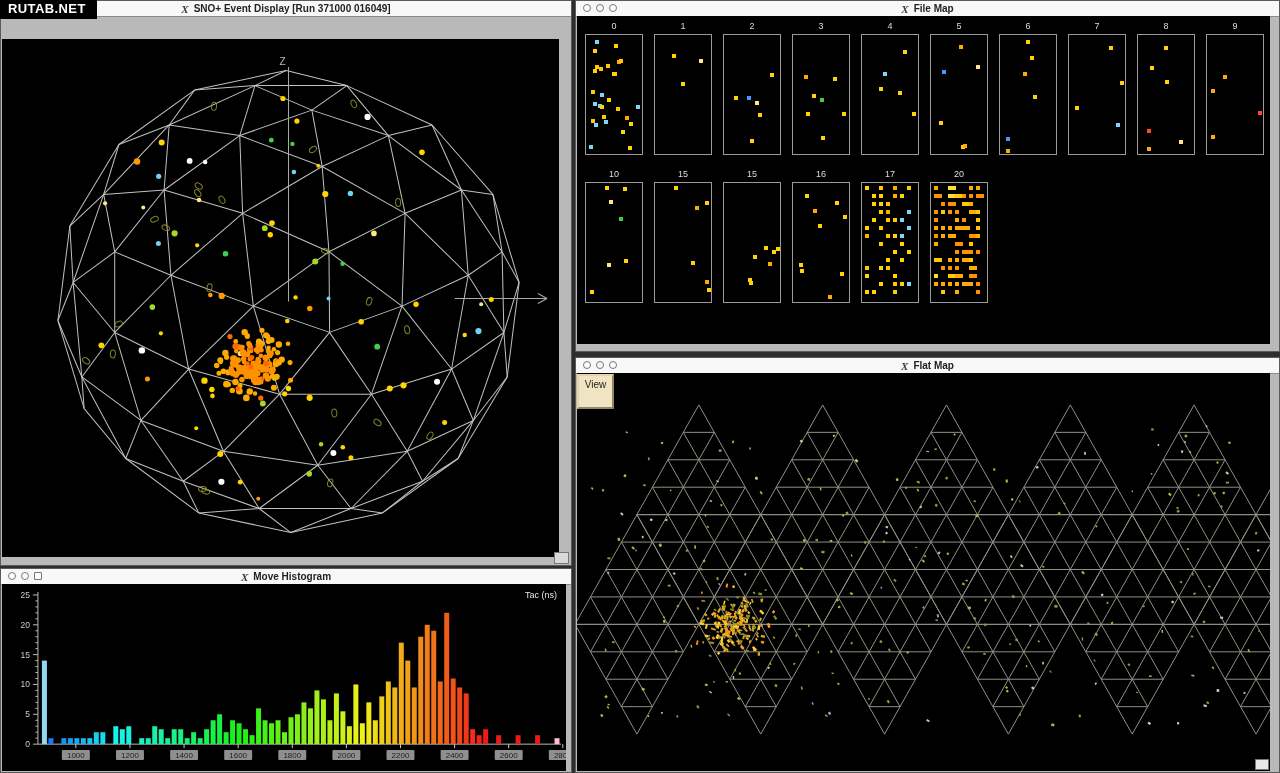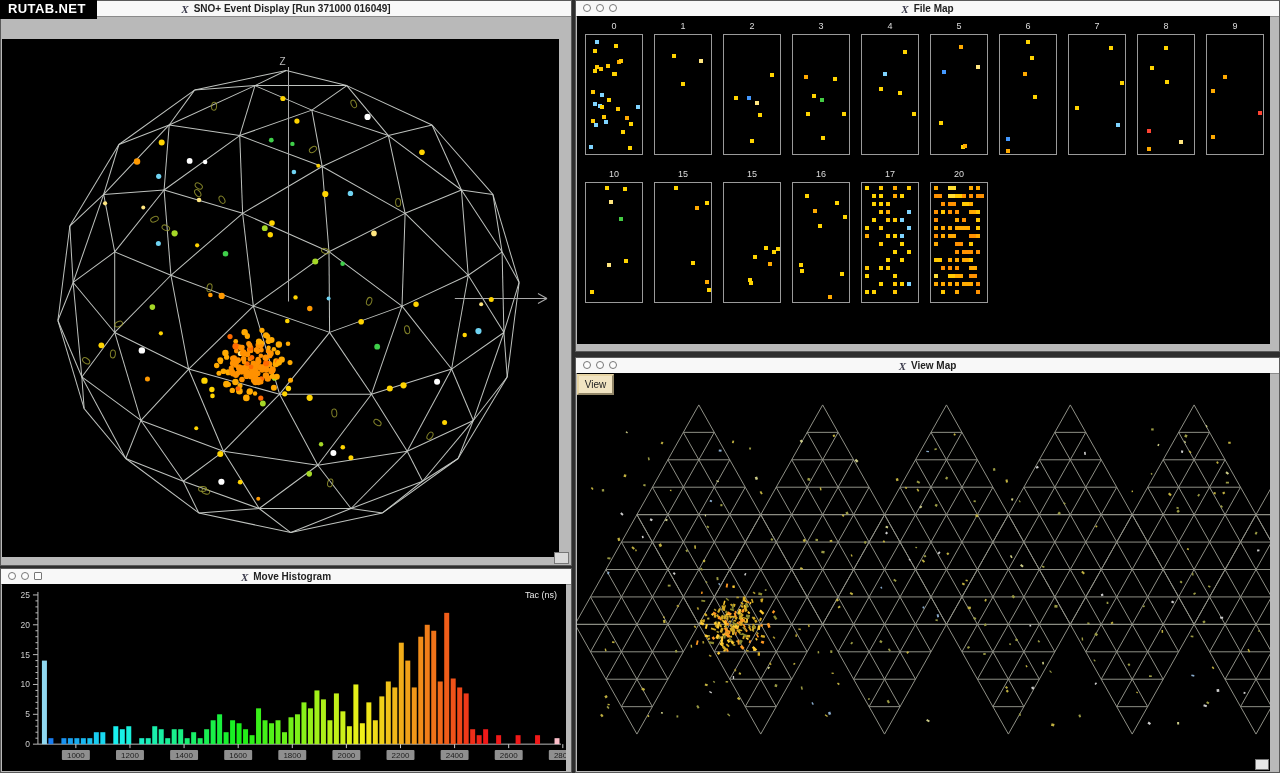--- a/index.html
+++ b/index.html
@@ -24,21 +24,21 @@
   #win-crate{left:575px;top:0;width:705px;height:352px;}
   #win-crate .canvas{left:1px;top:15px;right:9px;bottom:7px;}
   .crate-row{display:flex;gap:11px;padding:0 8px;}
   .crate-cell{width:58px;}
   .crate-label{height:13px;text-align:center;color:#ddd;font-size:9px;margin-top:5px;}
   .crate-panel{position:relative;width:58px;height:121px;border:1px solid #9a9a9a;box-sizing:border-box;background:#000;}
   .cdot{position:absolute;}
   
   #win-flat{left:575px;top:357px;width:705px;height:416px;}
   #win-flat .canvas{left:1px;top:15px;right:9px;bottom:1px;}
-  #view-btn{position:absolute;left:1px;top:16px;width:37px;height:21px;background:#f1e4c2;
+  #view-btn{position:absolute;left:1px;top:16px;width:37px;height:35px;background:#f1e4c2;
     border:2px outset #e6d4a4;font-size:10px;color:#222;text-align:center;line-height:17px;z-index:5;box-sizing:border-box;}
   #flat-resize{position:absolute;right:10px;bottom:2px;width:12px;height:9px;background:#e8e8e8;border:1px solid #777;z-index:6;}
   
   #win-hist{left:0;top:568px;width:572px;height:205px;}
   #win-hist .canvas{left:1px;top:15px;right:5px;bottom:1px;}
   
   #badge{position:absolute;left:0;top:0;background:#000;color:#fff;font-weight:bold;font-size:13px;
     letter-spacing:.4px;padding:1px 11px 2px 8px;z-index:50;height:16px;line-height:15px;}
   
   #ev-corner{position:absolute;right:2px;bottom:1px;width:13px;height:10px;background:#d9d9d9;border:1px solid #777;}
@@ -759,21 +759,21 @@
 
   <div class="window" id="win-flat">
     <div class="titlebar">
       <span class="tb-buttons">
         <span class="tb-btn"></span>
         <span class="tb-btn"></span>
         <span class="tb-btn"></span>
       </span>
       <span class="tb-title">
         <span class="xlogo">X</span>
-        <span>View Map</span>
+        <span>Flat Map</span>
       </span>
     </div>
     <div id="view-btn">View</div>
     <div class="canvas">
       <svg id="flat-svg" viewBox="0 0 694 399" width="100%" height="100%" preserveAspectRatio="none">
           <line x1="122.0" y1="32.0" x2="60.0" y2="142.0" stroke="#8f9086" stroke-width="1"></line>
           <line x1="60.0" y1="142.0" x2="184.0" y2="142.0" stroke="#8f9086" stroke-width="1"></line>
           <line x1="184.0" y1="142.0" x2="122.0" y2="32.0" stroke="#8f9086" stroke-width="1"></line>
           <line x1="106.5" y1="59.5" x2="137.5" y2="59.5" stroke="#8f9086" stroke-width="1"></line>
           <line x1="75.5" y1="114.5" x2="91.0" y2="142.0" stroke="#8f9086" stroke-width="1"></line>

